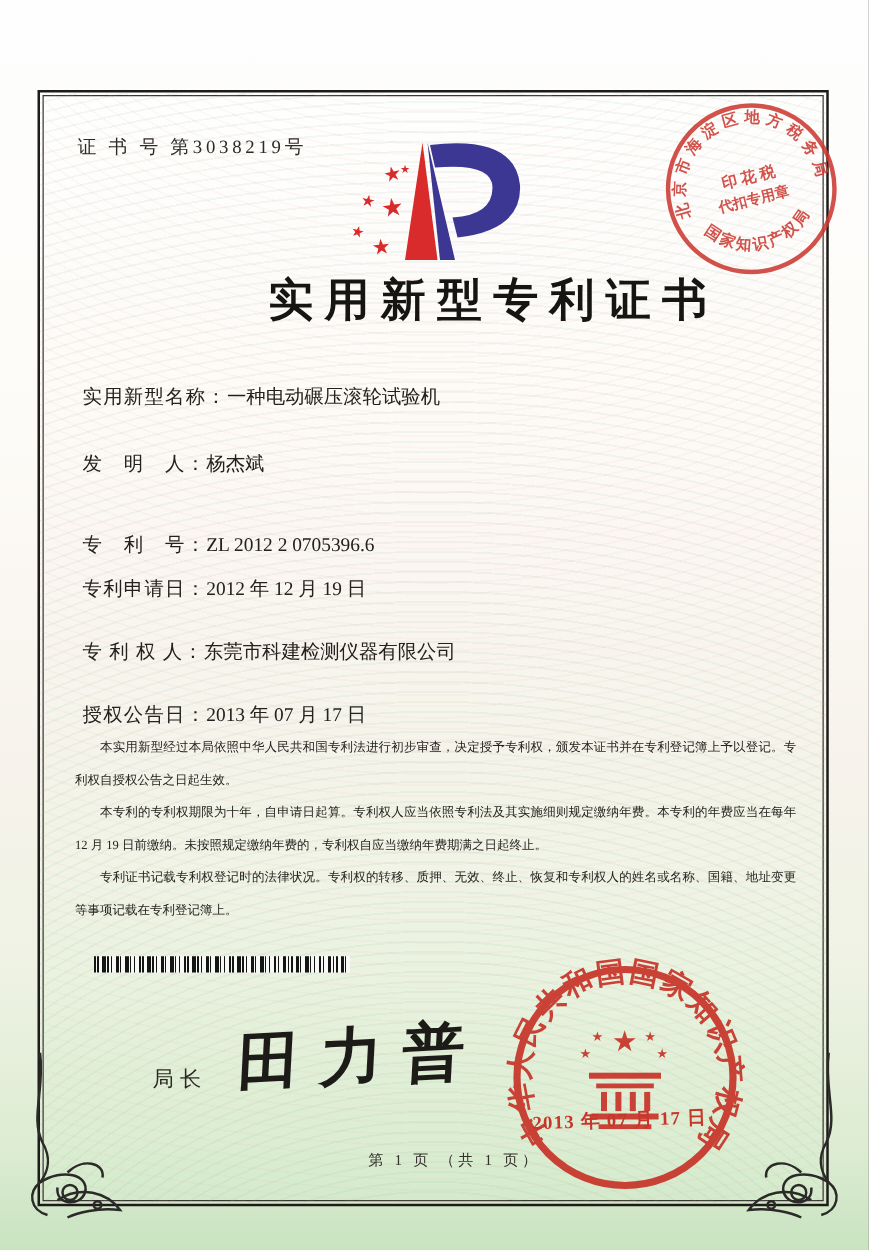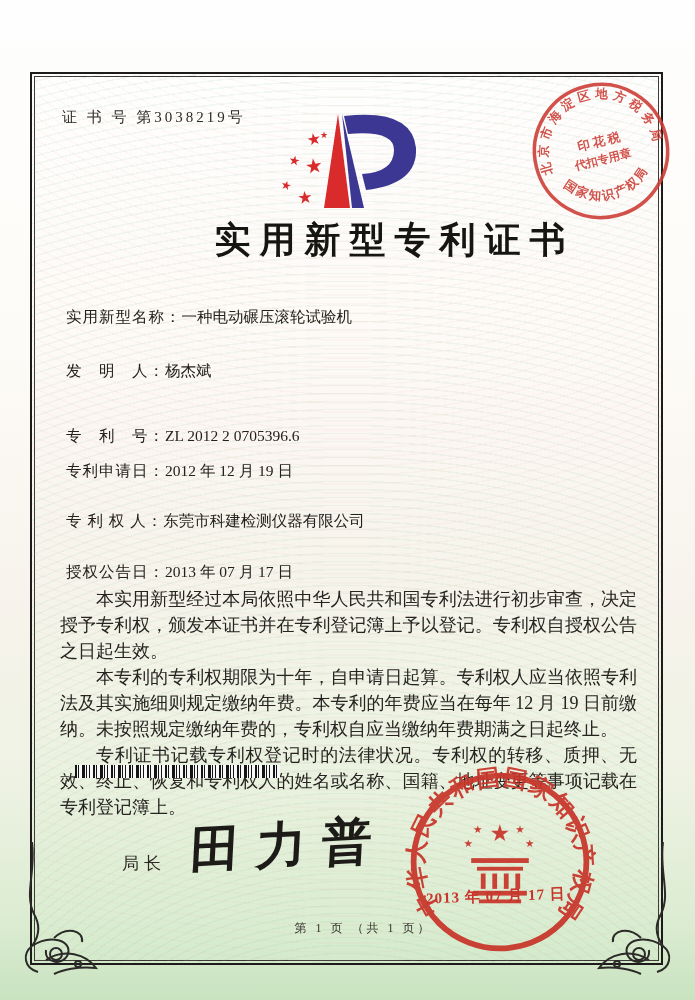--- a/index.html
+++ b/index.html
@@ -30,21 +30,21 @@
     font-size:36px;font-weight:bold;letter-spacing:9px;color:#171512;padding-left:47px;
   }
   .field{position:absolute;left:66px;font-size:15.5px;color:#24211d;white-space:nowrap;}
   .field .lab{letter-spacing:1px;}
   .f-name{top:307px;}
   .f-inventor{top:361px;}
   .f-patno{top:426px;}
   .f-filing{top:461px;text-align:right;}
   .f-patentee{top:511px;}
   .f-grant{top:562px;}
-  .paras{position:absolute;left:60px;top:586px;width:577px;font-size:18px;line-height:26px;color:#262320;}
+  .paras{position:absolute;left:60px;top:586px;width:577px;font-size:10px;line-height:26px;color:#262320;}
   .paras p{margin:0;text-indent:2em;text-align:justify;}
   .barcode{
     position:absolute;left:75px;top:765px;width:205px;height:13px;
     background:repeating-linear-gradient(90deg,
       #141414 0 2px,#f8f8f8 2px 3px,#141414 3px 4px,#f8f8f8 4px 7px,
       #141414 7px 10px,#f8f8f8 10px 11px,#141414 11px 12px,#f8f8f8 12px 14px,
       #141414 14px 15px,#f8f8f8 15px 18px);
   }
   .director{position:absolute;left:122px;top:852px;font-size:17px;letter-spacing:5px;color:#2b2823;}
   .sig{

